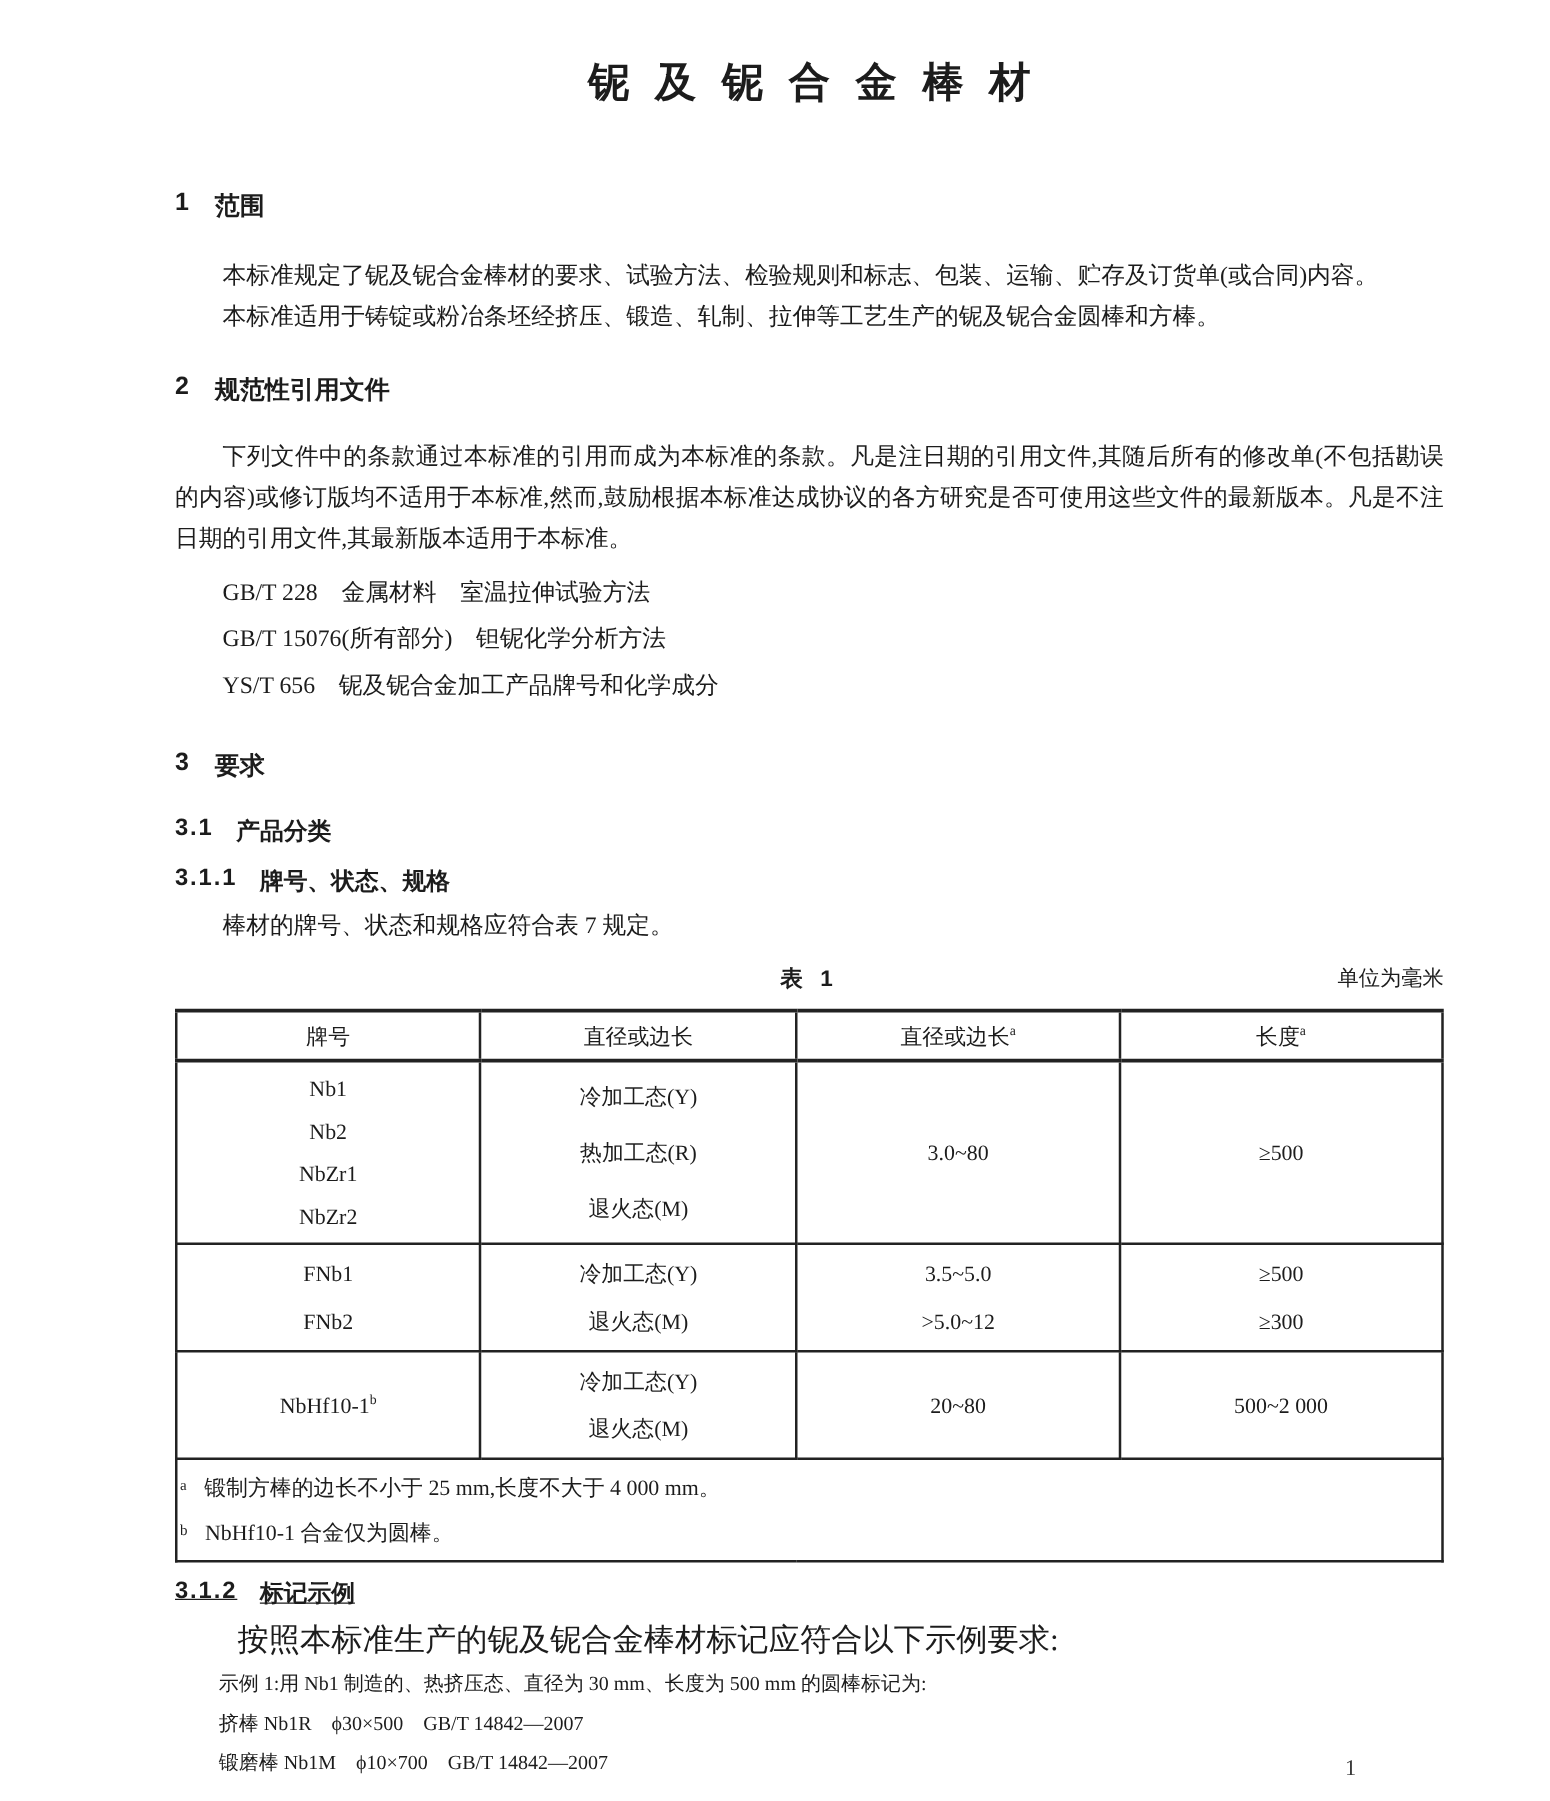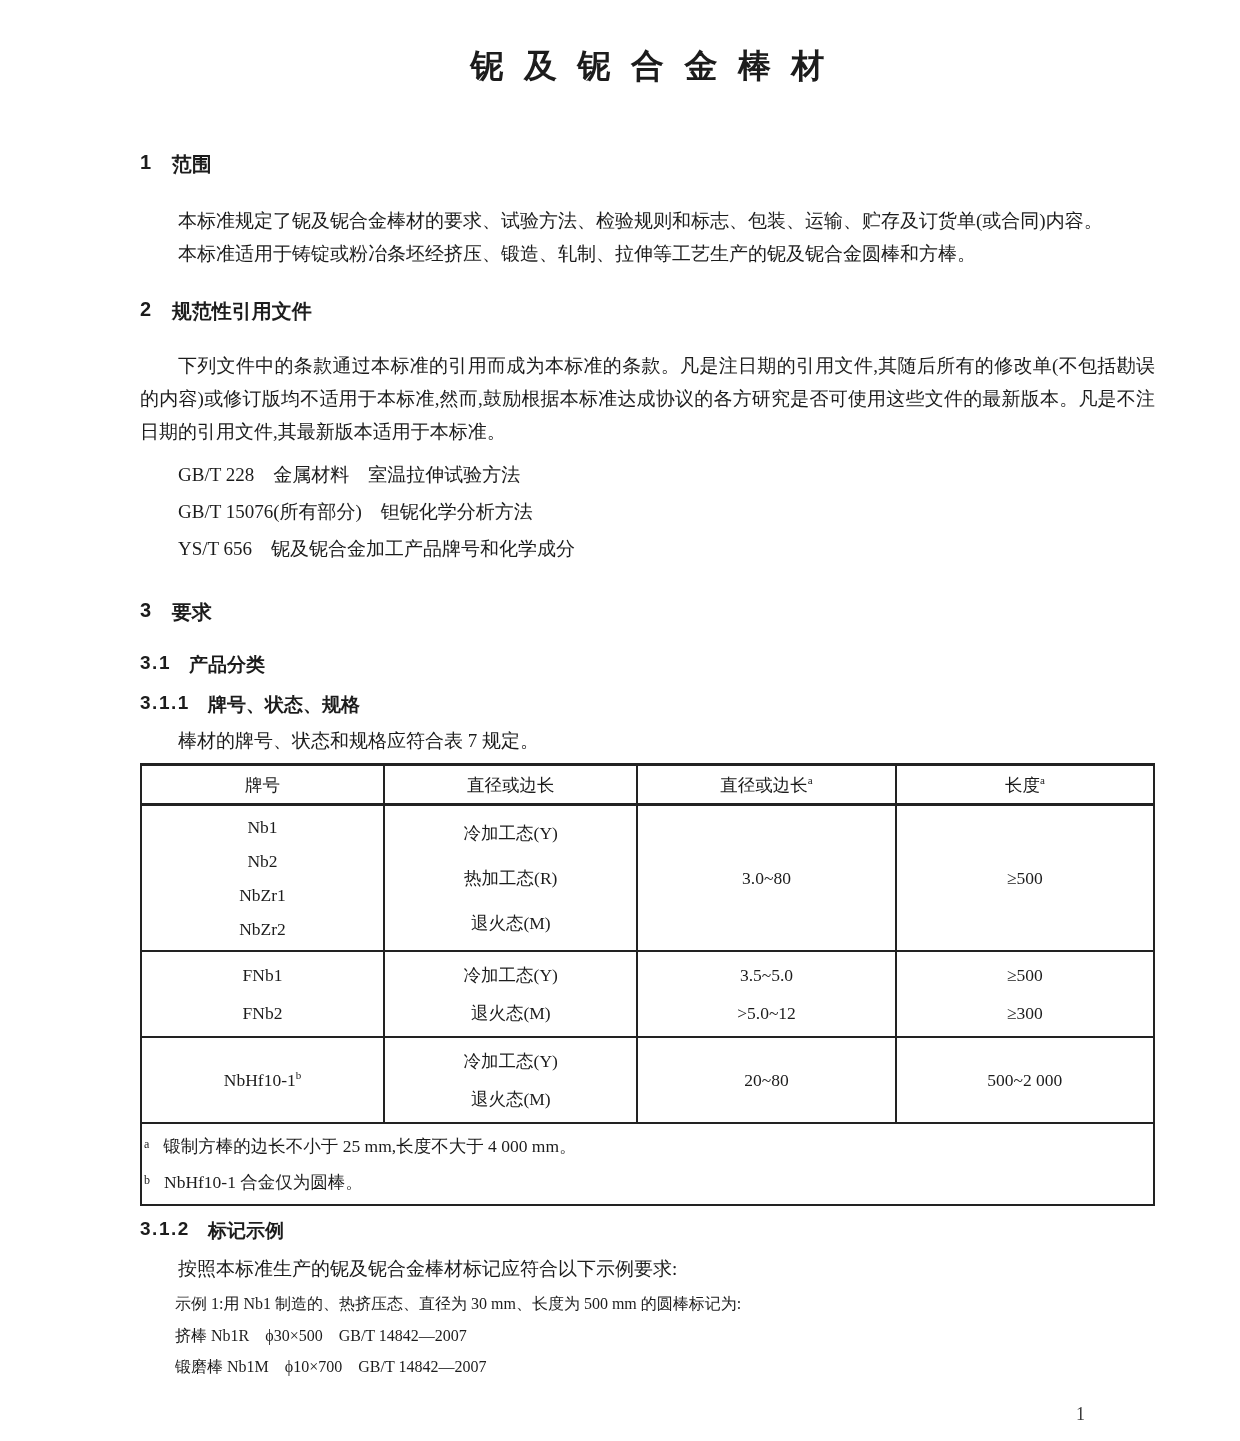--- a/index.html
+++ b/index.html
@@ -113,24 +113,24 @@
   .footnote-line { line-height: 36px; display: flex; align-items: flex-start; }
   .footnote-line .fn-marker {
     font-size: 12px;
     vertical-align: super;
     position: relative;
     top: -2px;
     margin-right: 14px;
     font-family: "Liberation Serif", serif;
   }
   
-  .mt-h312 { margin-top: 12px; }
+  .mt-h312 { margin-top: 12px; text-decoration: underline; }
   .mark-intro {
     margin-top: 8px;
-    font-size: 19px;
+    font-size: 25px;
     line-height: 34px;
     text-indent: 2em;
   }
   .examples { padding-left: 35px; margin-top: 2px; }
   .example-desc, .example-mark {
     font-size: 16px;
     line-height: 31.5px;
     white-space: nowrap;
   }
   
@@ -176,20 +176,24 @@
     <span class="num">3.1</span>
     <span>产品分类</span>
   </div>
 
   <div class="h-sec h-sub mt-h311">
     <span class="num">3.1.1</span>
     <span>牌号、状态、规格</span>
   </div>
   <p class="para mt-p311">棒材的牌号、状态和规格应符合表 7 规定。</p>
 
+  <div class="caption-row">
+    <span class="tbl-caption">表 1</span>
+    <span class="unit-note">单位为毫米</span>
+  </div>
 
   <table class="spec">
     <colgroup>
       <col style="width:24%">
         <col style="width:25%">
         <col style="width:25.5%">
         <col style="width:25.5%">
     </colgroup>
     <tbody>
         <tr>

